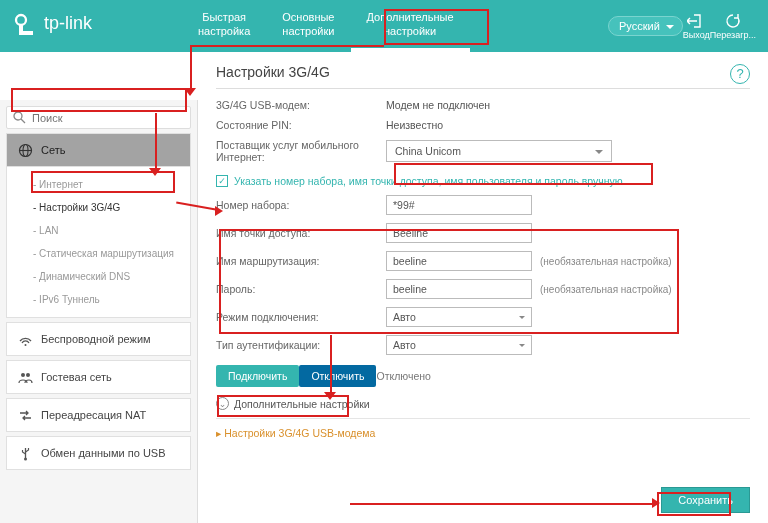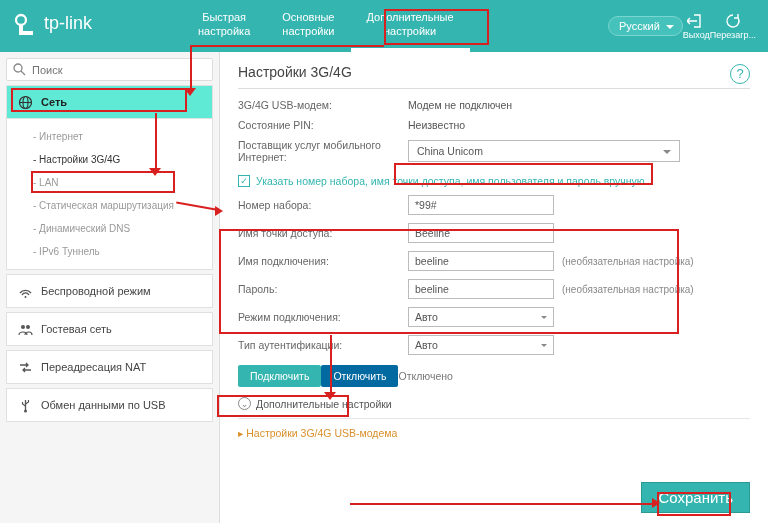--- a/index.html
+++ b/index.html
@@ -10,54 +10,54 @@
   .top-tabs { display: flex; height: 100%; flex: 1; }
   .top-tab { padding: 10px 16px 8px; text-align: center; font-size: 11px; line-height: 1.3; cursor: pointer; border-bottom: 4px solid transparent; }
   .top-tab.active { border-bottom-color: #fff; }
   .lang-select { background: #46c2bc; border: 1px solid #7ad4cf; color: #fff; border-radius: 10px; padding: 3px 22px 3px 10px; font-size: 11px; position: relative; margin-left: 8px; }
   .lang-select::after { content: ""; position: absolute; right: 8px; top: 8px; border: 4px solid transparent; border-top-color: #fff; }
   .head-actions { display: flex; margin-left: auto; gap: 0; }
   .head-action { text-align: center; font-size: 9px; cursor: pointer; }
   .head-action svg { display: block; margin: 0 auto 1px; }
 
   .body { display: flex; height: 471px; }
-  .sidebar { width: 220px; background: #f5f5f5; border-right: 1px solid #ddd; padding: 6px; display: flex; flex-direction: column; gap: 4px; overflow: hidden; }
+  .sidebar { width: 198px; background: #f5f5f5; border-right: 1px solid #ddd; padding: 6px; display: flex; flex-direction: column; gap: 4px; overflow: hidden; margin-top: 48px; }
   .search-box { background: #fff; border: 1px solid #ddd; border-radius: 2px; display: flex; align-items: center; padding: 4px 6px; gap: 6px; }
   .search-box input { border: none; outline: none; flex: 1; font-size: 11px; }
   .nav-item { background: #fff; border: 1px solid #e0e0e0; padding: 8px 10px; display: flex; align-items: center; gap: 8px; cursor: pointer; color: #444; }
-  .nav-item.active { background: #5eead4; color: #222; font-weight: 700; }
+  .nav-item.active { background: #a3a3a3; color: #222; font-weight: 400; }
   .sub-items { background: #fff; border: 1px solid #e0e0e0; border-top: none; padding: 6px 0; }
   .sub-item { padding: 6px 10px 6px 26px; color: #999; font-size: 10px; cursor: pointer; }
   .sub-item.active { color: #333; }
   .icon-box { width: 16px; height: 16px; display: inline-flex; align-items: center; justify-content: center; }
 
   .content { flex: 1; padding: 12px 18px 8px; position: relative; overflow: hidden; }
   .page-title { font-size: 14px; color: #444; padding-bottom: 8px; border-bottom: 1px solid #ddd; margin-bottom: 10px; }
   .help-icon { position: absolute; top: 12px; right: 18px; width: 20px; height: 20px; border: 1.5px solid #34b5af; border-radius: 50%; color: #34b5af; text-align: center; line-height: 18px; font-size: 13px; cursor: pointer; }
   .form-row { display: flex; align-items: center; margin-bottom: 8px; font-size: 10.5px; }
   .form-label { width: 170px; color: #666; }
   .form-value { color: #555; }
   .form-hint { color: #888; font-size: 10px; margin-left: 8px; }
-  .select-box { width: 272px; border: 1px solid #bbb; padding: 4px 8px; position: relative; color: #555; background: #fff; cursor: pointer; }
+  .select-box { width: 226px; border: 1px solid #bbb; padding: 4px 8px; position: relative; color: #555; background: #fff; cursor: pointer; }
   .select-box::after { content: ""; position: absolute; right: 8px; top: 9px; border: 4px solid transparent; border-top-color: #888; }
   .text-input { width: 146px; border: 1px solid #bbb; padding: 3px 6px; font-size: 10.5px; color: #555; }
   .select-sm { width: 146px; border: 1px solid #bbb; padding: 3px 6px; position: relative; color: #555; cursor: pointer; }
   .select-sm::after { content: ""; position: absolute; right: 6px; top: 8px; border: 3px solid transparent; border-top-color: #888; }
   .checkbox-row { display: flex; align-items: center; margin: 12px 0 8px; color: #34b5af; font-size: 10.5px; }
   .checkbox { width: 12px; height: 12px; border: 1px solid #34b5af; margin-right: 6px; display: inline-flex; align-items: center; justify-content: center; color: #34b5af; font-size: 9px; }
   .btn-row { display: flex; align-items: center; margin: 10px 0; }
   .btn { padding: 5px 12px; border: none; border-radius: 2px; font-size: 10.5px; cursor: pointer; color: #fff; }
   .btn.teal { background: #34b5af; }
   .btn.grey { background: #0369a1; }
   .status-text { color: #777; font-size: 10.5px; }
   .adv-row { display: flex; align-items: center; gap: 5px; color: #555; font-size: 10.5px; cursor: pointer; margin: 8px 0; }
   .adv-row .chev { width: 13px; height: 13px; border: 1px solid #888; border-radius: 50%; display: inline-flex; align-items: center; justify-content: center; font-size: 9px; color: #888; }
   .link-row { padding-top: 8px; border-top: 1px solid #e5e5e5; margin-top: 6px; }
   .link-row a { color: #d9902c; font-size: 10.5px; text-decoration: none; }
-  .save-btn { position: absolute; right: 18px; bottom: 10px; background: #34b5af; color: #fff; padding: 6px 16px; border: 1px solid #2a9994; cursor: pointer; font-size: 15px; }
+  .save-btn { position: absolute; right: 18px; bottom: 10px; background: #34b5af; color: #fff; padding: 6px 16px; border: 1px solid #2a9994; cursor: pointer; font-size: 11px; }
 
   
   .redbox { position: absolute; border: 2px solid #d92020; pointer-events: none; z-index: 50; }
   .redline { position: absolute; background: #d92020; z-index: 49; pointer-events: none; }
   .redarrow { position: absolute; width: 0; height: 0; z-index: 50; pointer-events: none; }
 </style>
 </head>
 <body>
 
 <div class="header">
@@ -199,21 +199,21 @@
 
     <div class="form-row">
       <div class="form-label">Номер набора:</div>
       <input class="text-input" value="*99#" style="">
     </div>
     <div class="form-row">
       <div class="form-label">Имя точки доступа:</div>
       <input class="text-input" value="Beeline" style="">
     </div>
     <div class="form-row">
-      <div class="form-label">Имя подключения:</div>
+      <div class="form-label">Имя маршрутизация:</div>
       <input class="text-input" value="beeline" style="">
       <span class="form-hint">(необязательная настройка)</span>
     </div>
     <div class="form-row">
       <div class="form-label">Пароль:</div>
       <input class="text-input" value="beeline" style="">
       <span class="form-hint">(необязательная настройка)</span>
     </div>
     <div class="form-row">
       <div class="form-label">Режим подключения:</div>

